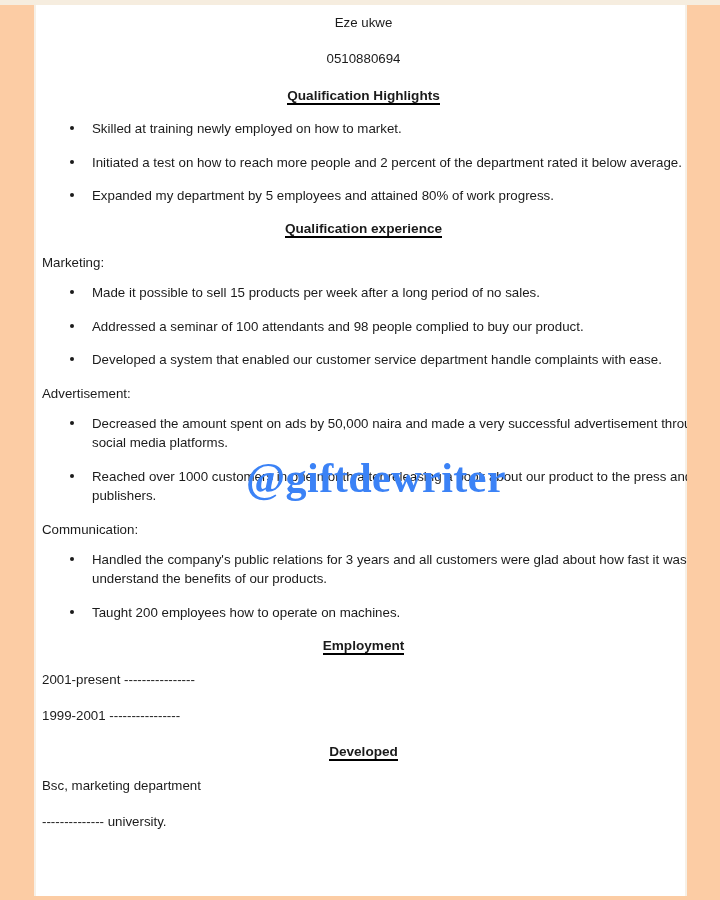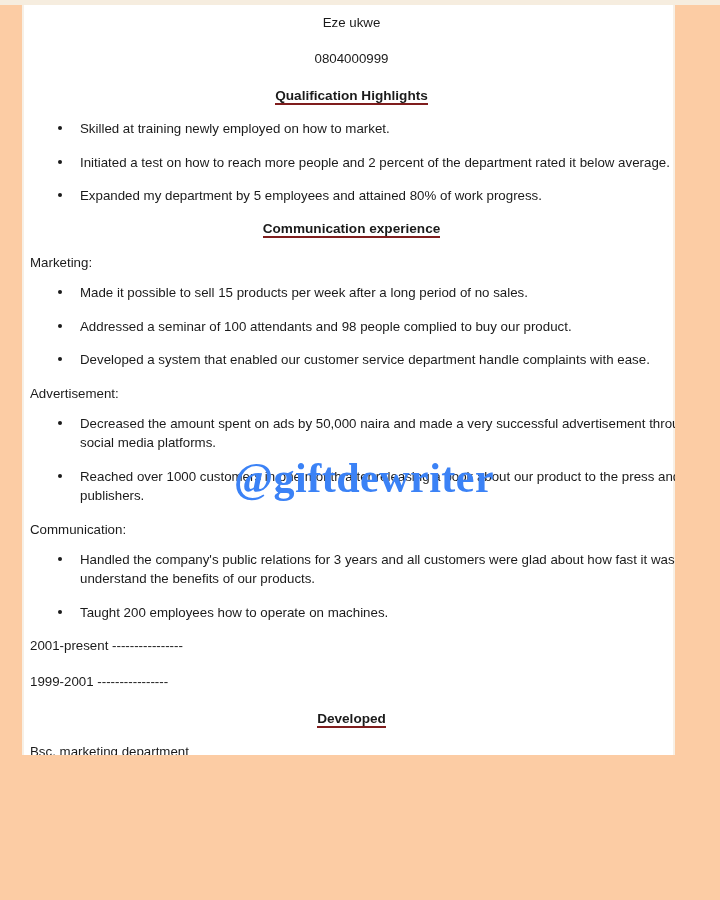--- a/index.html
+++ b/index.html
@@ -12,22 +12,22 @@
 
   
   #top-strip {
     position:absolute; top:0; left:0; width:720px; height:5px;
     background:#f6eddf; z-index:4;
   }
 
   
   #page {
     position:absolute;
-    top:5px; left:22px;
-    width:653px; height:750px;
+    top:5px; left:34px;
+    width:653px; height:891px;
     background:#ffffff;
     overflow:hidden;
     z-index:2;
   }
   
   #page-left-edge {
     position:absolute; top:0; left:0; width:2px; height:100%;
     background:#f7f0e6;
   }
   #page-right-edge {
@@ -54,21 +54,21 @@
   }
 
   .section-head {
     width:647px;
     text-align:center;
     font-weight:bold;
     font-size:13.6px;
     margin:10px 0 14px 0;
   }
   .section-head span {
-    border-bottom:2px solid #7f1d1d;
+    border-bottom:2px solid #000000;
     padding-bottom:0px;
   }
 
   .sub-label {
     margin:0 0 11px 2px;
     font-size:13.3px;
   }
 
   ul.bullets { list-style:none; margin:0 0 4px 0; padding:0; }
   ul.bullets li {
@@ -111,33 +111,33 @@
 
 <div id="top-strip"></div>
 
 <div id="page">
   <div id="page-left-edge"></div>
   <div id="page-right-edge"></div>
 
   <div id="content">
 
     <div class="center-line">Eze ukwe</div>
-    <div class="center-line">0804000999</div>
+    <div class="center-line">0510880694</div>
 
     <div class="section-head">
       <span>Qualification Highlights</span>
     </div>
     <ul class="bullets">
       <li>Skilled at training newly employed on how to market.</li>
       <li>Initiated a test on how to reach more people and 2 percent of the department rated it below average.</li>
       <li>Expanded my department by 5 employees and attained 80% of work progress.</li>
     </ul>
 
     <div class="section-head">
-      <span>Communication experience</span>
+      <span>Qualification experience</span>
     </div>
 
     <div class="sub-label">Marketing:</div>
     <ul class="bullets">
       <li>Made it possible to sell 15 products per week after a long period of no sales.</li>
       <li>Addressed a seminar of 100 attendants and 98 people complied to buy our product.</li>
       <li>Developed a system that enabled our customer service department handle complaints with ease.</li>
     </ul>
 
     <div class="sub-label">Advertisement:</div>
@@ -145,20 +145,23 @@
       <li>Decreased the amount spent on ads by 50,000 naira and made a very successful advertisement through social media platforms.</li>
       <li>Reached over 1000 customers in one month after releasing a book about our product to the press and publishers.</li>
     </ul>
 
     <div class="sub-label">Communication:</div>
     <ul class="bullets">
       <li>Handled the company's public relations for 3 years and all customers were glad about how fast it was to understand the benefits of our products.</li>
       <li>Taught 200 employees how to operate on machines.</li>
     </ul>
 
+    <div class="section-head">
+      <span>Employment</span>
+    </div>
     <div class="plain-line">2001-present ----------------</div>
     <div class="plain-line">1999-2001 ----------------</div>
 
     <div class="section-head">
       <span>Developed</span>
     </div>
     <div class="plain-line">Bsc, marketing department</div>
     <div class="plain-line">-------------- university.</div>
 
   </div>

